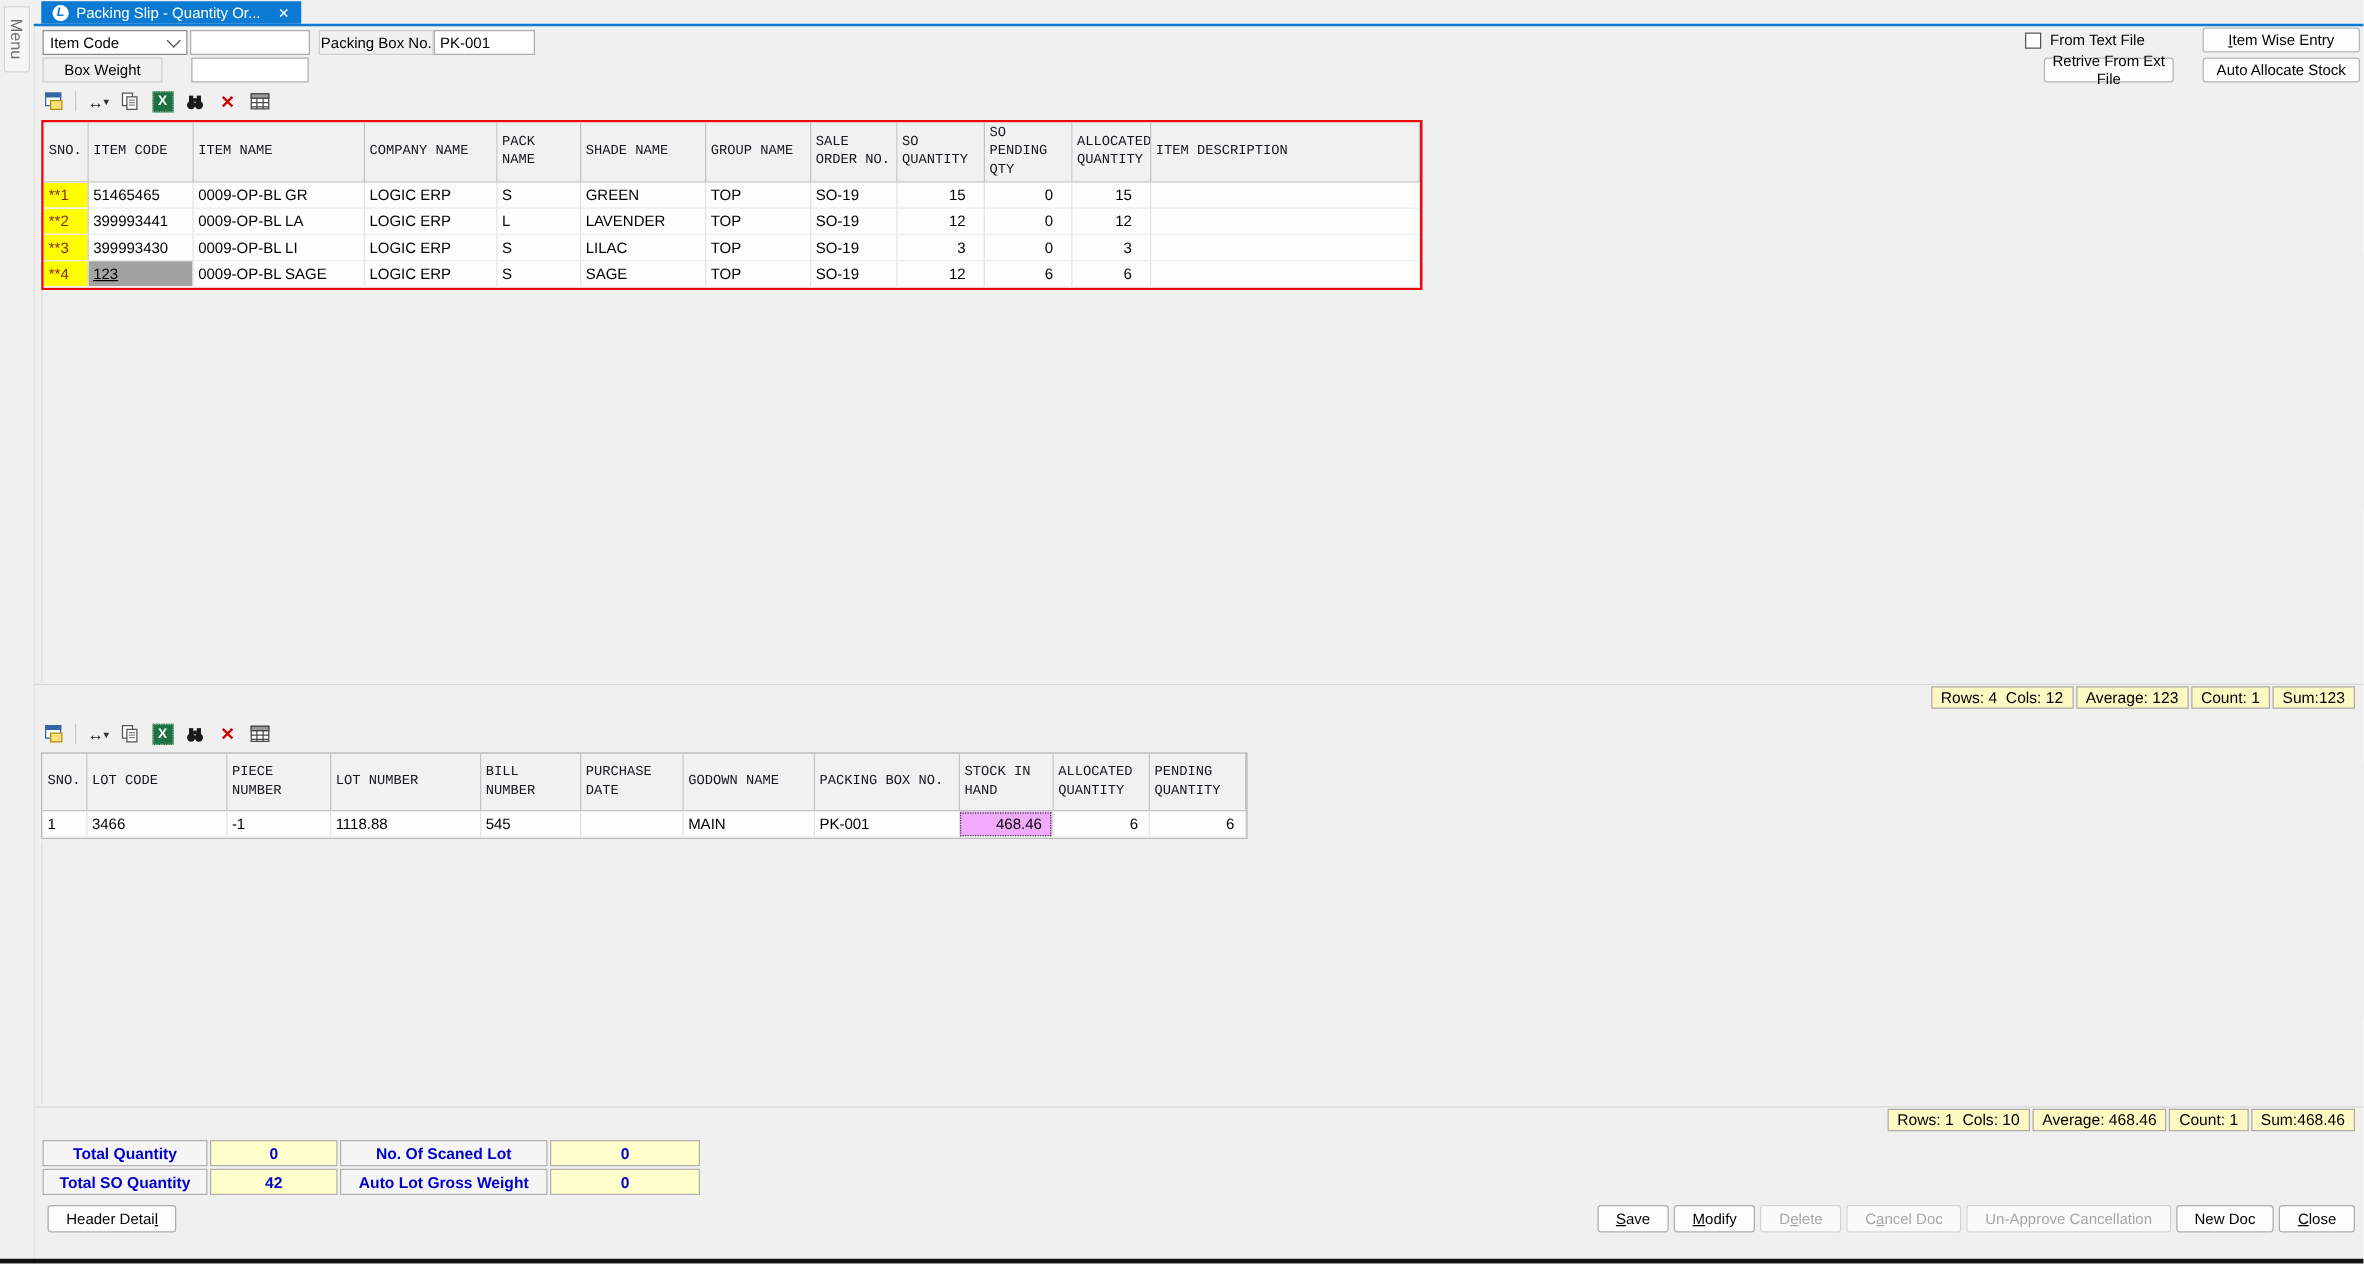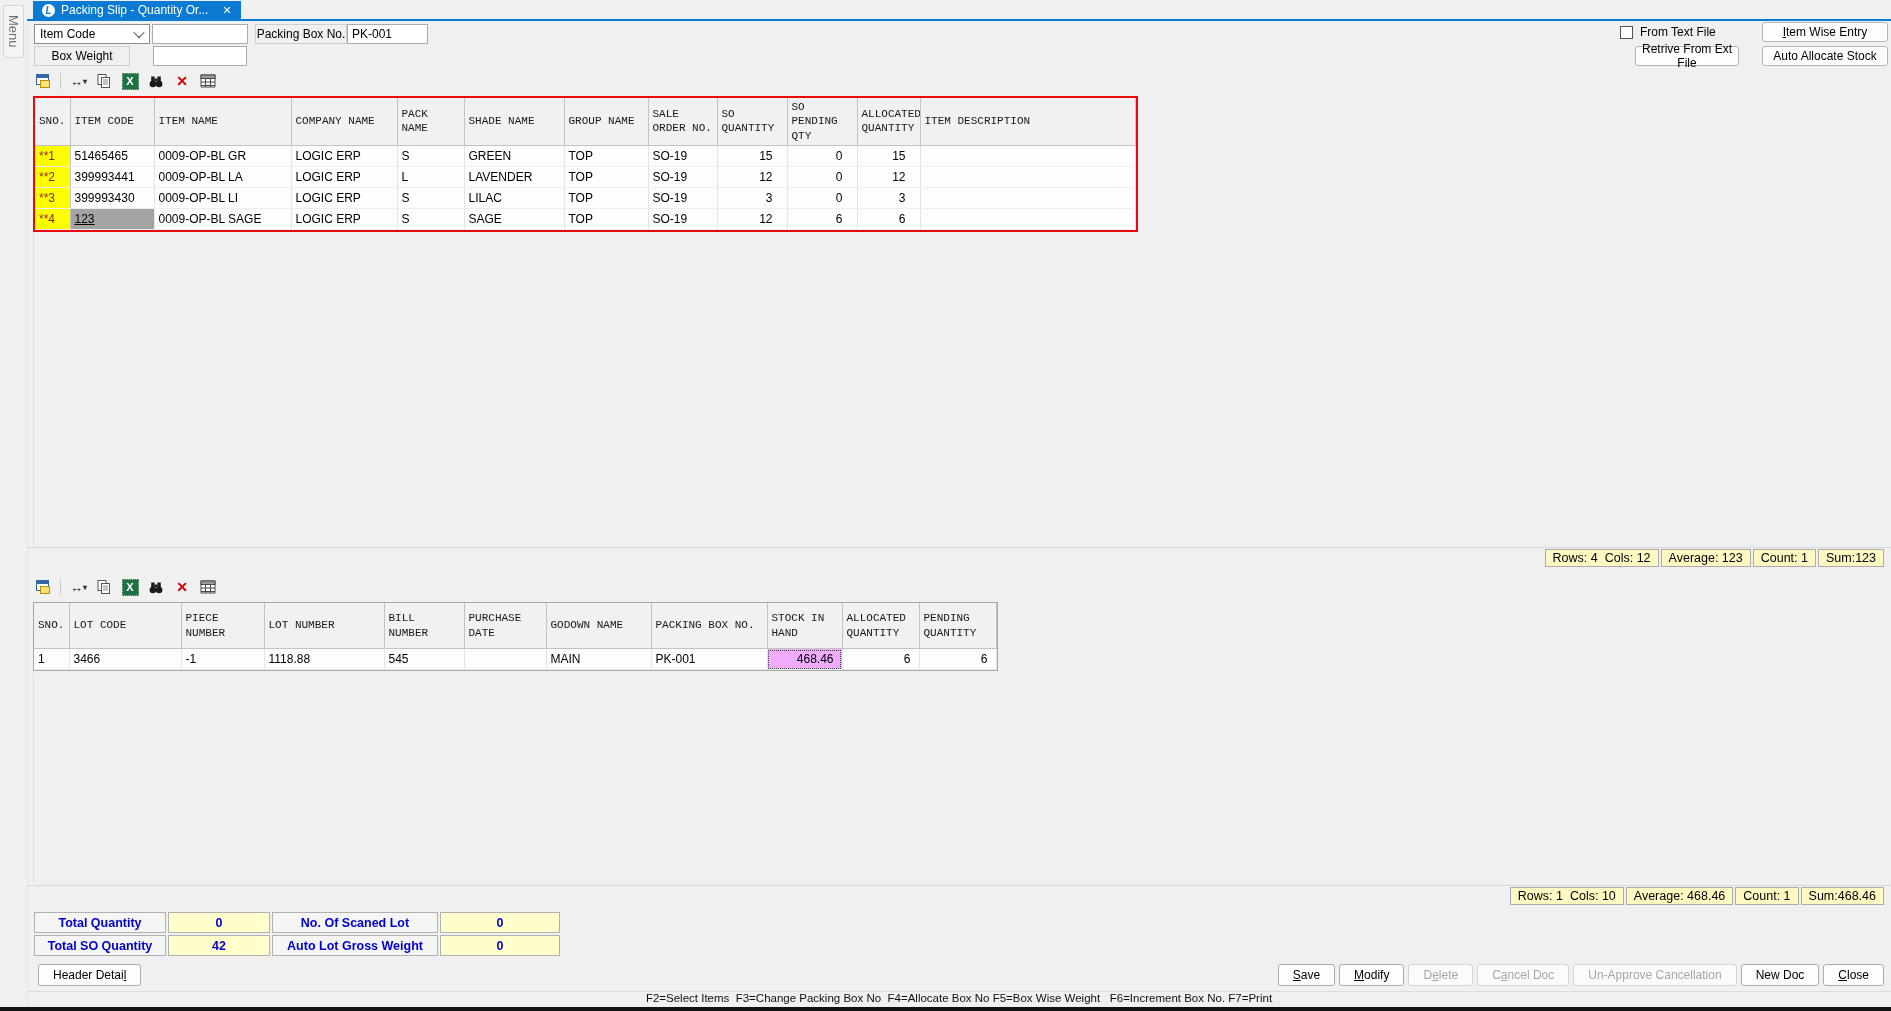--- a/index.html
+++ b/index.html
@@ -375,15 +375,14 @@
   <div class="footer-buttons">
       <button class="btn"><u>S</u>ave</button>
       <button class="btn"><u>M</u>odify</button>
       <button class="btn disabled">D<u>e</u>lete</button>
       <button class="btn disabled">C<u>a</u>ncel Doc</button>
       <button class="btn disabled">Un-Approve Cancellation</button>
       <button class="btn">New Doc</button>
       <button class="btn"><u>C</u>lose</button>
     </div>
 
-  <div class="fkey-bar">F2=Select Items  F3=Change Packing Box No  F4=Allocate Box No F5=Box Wise Weight   F6=Increment Box No. F7=Print</div>
   <div class="bottom-strip"></div>
 </div>
 
 </body></html>

